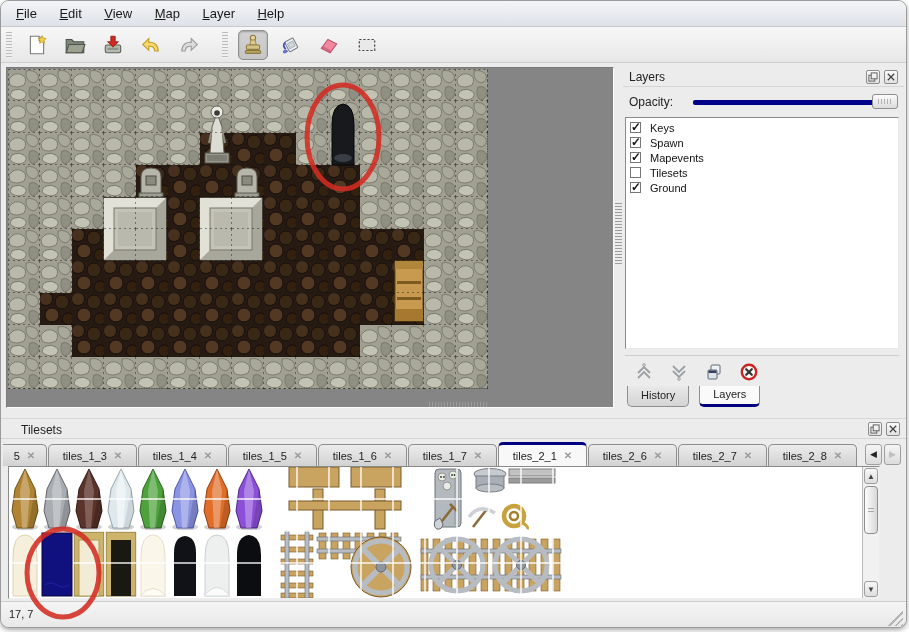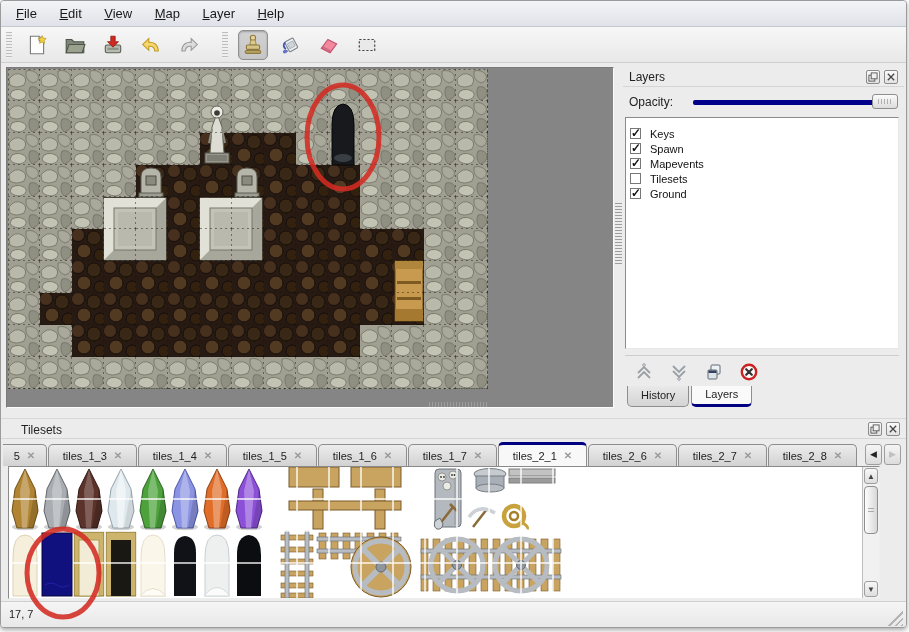--- a/index.html
+++ b/index.html
@@ -1,19 +1,19 @@
 <!DOCTYPE html>
 <html><head>
 <meta charset="utf-8">
 <style>
   * { margin:0; padding:0; box-sizing:border-box; }
   html,body { width:909px; height:632px; background:#fff; font-family:"Liberation Sans", sans-serif; }
   .window {
     position:absolute; left:0; top:0; width:907px; height:628px;
-    background:#ececec; border:1px solid #9b9b9b; border-radius:4px;
+    background:#ececec; border:1px solid #9b9b9b; border-radius:9px;
     box-shadow:0 2px 5px rgba(0,0,0,.35); overflow:hidden;
   }
   
   .menubar { position:absolute; left:0; top:0; width:100%; height:26px;
     background:linear-gradient(#f3f4f7,#dfe2e8); border-bottom:1px solid #c4c8cf;
     padding:3px 4px 0 6px; }
   .menu-item { display:inline-block; padding:2px 9px; font-size:13px; color:#1a1a1a; border-radius:3px; cursor:default; }
   .menu-item::first-letter { text-decoration:underline; }
   
   .toolbar { position:absolute; left:0; top:26px; width:100%; height:36px;
@@ -42,31 +42,31 @@
     background:linear-gradient(#fafafa,#e2e2e2); display:flex; align-items:center; justify-content:center; }
   .opacity-row { display:flex; align-items:center; height:24px; padding:0 6px; gap:16px; margin-top:3px; }
   .oplabel { font-size:12px; color:#222; width:48px; }
   .slider { position:relative; flex:1; height:16px; }
   .slider .track { position:absolute; left:0; right:2px; top:6px; height:5px; background:#00008b; border-radius:2px; }
   .slider .handle { position:absolute; right:0; top:0; width:26px; height:15px; border:1px solid #8e8e8e;
     border-radius:3px; background:linear-gradient(#fbfbfb,#dcdcdc); }
   .slider .handle::after { content:""; position:absolute; left:5px; right:5px; top:4px; bottom:4px;
     background:repeating-linear-gradient(90deg,#b0b0b0 0 1px,transparent 1px 3px); }
   .layer-list { position:absolute; left:2px; top:50px; width:274px; height:232px; background:#fff;
-    border:1px solid; border-color:#8a8a8a #e8e8e8 #e8e8e8 #8a8a8a; padding-top:8px; overflow:hidden; }
+    border:1px solid; border-color:#8a8a8a #e8e8e8 #e8e8e8 #8a8a8a; padding-top:2px; overflow:hidden; }
   .layer-row { display:flex; align-items:center; height:15px; padding-left:4px; gap:9px; font-size:11px; color:#111; }
   .layer-row.selected { background:#000080; }
   .layer-row.selected .layer-label { color:#fff; }
   .cb { width:11px; height:11px; border:1px solid #777; background:#fff; position:relative; flex:0 0 auto; }
   .cb.on::after { content:"\2713"; position:absolute; left:0px; top:-3px; font-size:12px; font-weight:bold; color:#111; }
   .layer-btns { position:absolute; left:2px; top:288px; width:274px; height:30px; border-top:1px solid #cdcdcd;
     display:flex; align-items:center; gap:13px; padding:2px 0 0 8px; }
   .lbtn { width:22px; height:22px; display:flex; align-items:center; justify-content:center; }
   .south-tabs { position:absolute; left:4px; bottom:0; height:22px; display:flex; }
-  .stab { height:21px; padding:3px 13px 0 13px; font-size:11px; color:#222; margin-right:2px;
+  .stab { height:21px; padding:3px 13px 0 13px; font-size:11px; color:#222; margin-right:10px;
     border:1px solid #8e8e8e; border-top:none; border-radius:0 0 5px 5px;
     background:linear-gradient(#e9e9e9,#d4d4d4); }
   .stab.active { background:#fafafa; border-bottom:3px solid #000080; padding-top:2px; }
   .hgrip { position:absolute; left:428px; bottom:1px; width:58px; height:5px;
     background:repeating-linear-gradient(90deg,#9d9d9d 0 1px,transparent 1px 3px); }
   
   .tilesets { position:absolute; left:0; top:417px; width:100%; height:183px; background:#ececec; }
   .ts-title { position:relative; height:21px; font-size:12px; color:#222; padding:4px 20px;
     border-top:1px solid #d8d8d8; }
   .ts-tabbar { position:absolute; left:2px; top:24px; height:24px; right:40px; display:flex; align-items:flex-end; overflow:hidden; }

